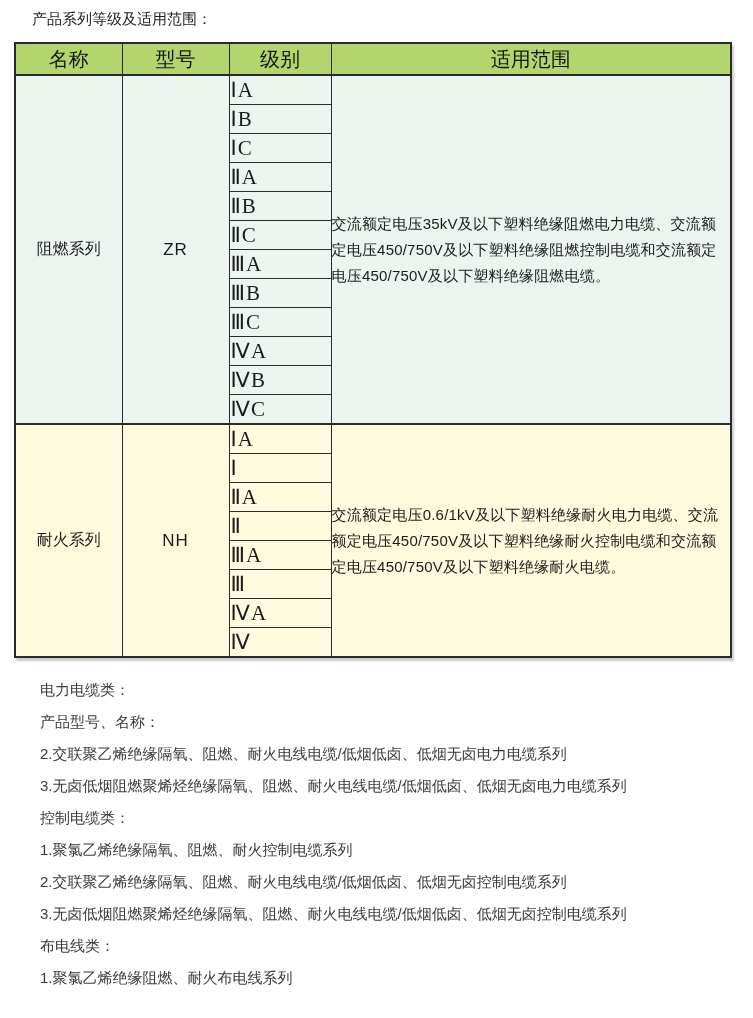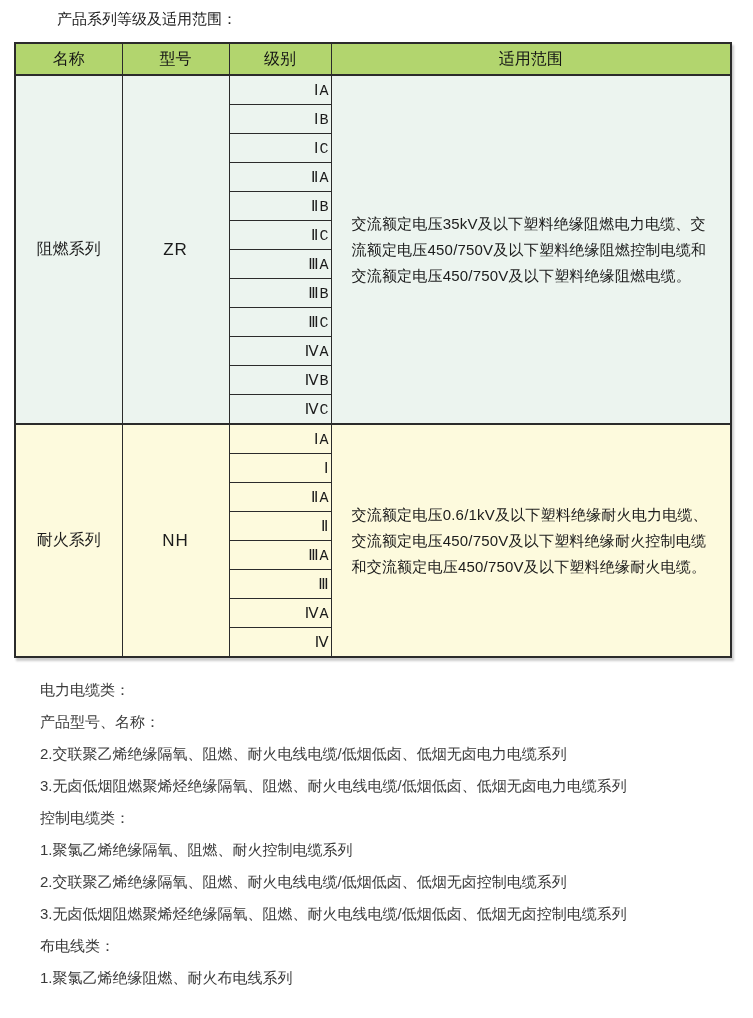--- a/index.html
+++ b/index.html
@@ -1,43 +1,43 @@
 <!DOCTYPE html>
 <html><head>
 <meta charset="utf-8">
 <style>
   html,body{margin:0;padding:0;}
   body{
     width:753px;height:1018px;overflow:hidden;background:#ffffff;
     font-family:"Liberation Sans",sans-serif;color:#1b1b1b;
     --border:#2b2b2b;--header-bg:#b2d56e;--zr-bg:#ecf4ef;--nh-bg:#fdfadd;
   }
-  .doc-title{padding:10px 0 0 57px;font-size:15px;height:19px;color:#1c1c1c;}
+  .doc-title{padding:10px 0 0 32px;font-size:15px;height:19px;color:#1c1c1c;}
   .spec-table{
     border-collapse:collapse;margin:13px 0 0 14px;width:716px;table-layout:fixed;
     border:2px solid var(--border);
     box-shadow:2px 3px 2px rgba(110,110,110,.35);
   }
   .spec-table th,.spec-table td{border:1px solid var(--border);}
   .spec-table thead th{
-    background:var(--header-bg);height:28px;font-size:16px;font-weight:normal;
+    background:var(--header-bg);height:28px;font-size:20px;font-weight:normal;
     text-align:center;border-bottom:2px solid var(--border);color:#151515;
   }
   .section-zr{background:var(--zr-bg);}
   .section-nh{background:var(--nh-bg);}
   .section-nh tr:first-child td{border-top:2px solid var(--border);}
   .cell-grade{
-    height:26px;text-align:right;
-    font-family:Liberation Mono, monospace;
-    font-size:15px;letter-spacing:1px;
+    height:26px;text-align:left;
+    font-family:Liberation Serif, serif;
+    font-size:21px;letter-spacing:1px;
   }
   .cell-name{text-align:center;font-size:16px;}
   .cell-model{text-align:center;font-size:17px;letter-spacing:1px;margin-left:46px;}
   .cell-scope{
-    font-size:15px;line-height:26px;padding:0 20px;text-align:left;
+    font-size:15px;line-height:26px;padding:0 0;text-align:left;
     vertical-align:middle;letter-spacing:.2px;
   }
   .product-list{margin:16px 0 0 40px;}
   .pl-line{
     height:32px;display:flex;align-items:center;
     font-size:15px;color:#3a3a3a;white-space:nowrap;
   }
 </style>
 </head>
 <body style="--header-bg: #b2d56e; --zr-bg: #ecf4ef; --nh-bg: #fdfadd; --border: #2b2b2b;">

